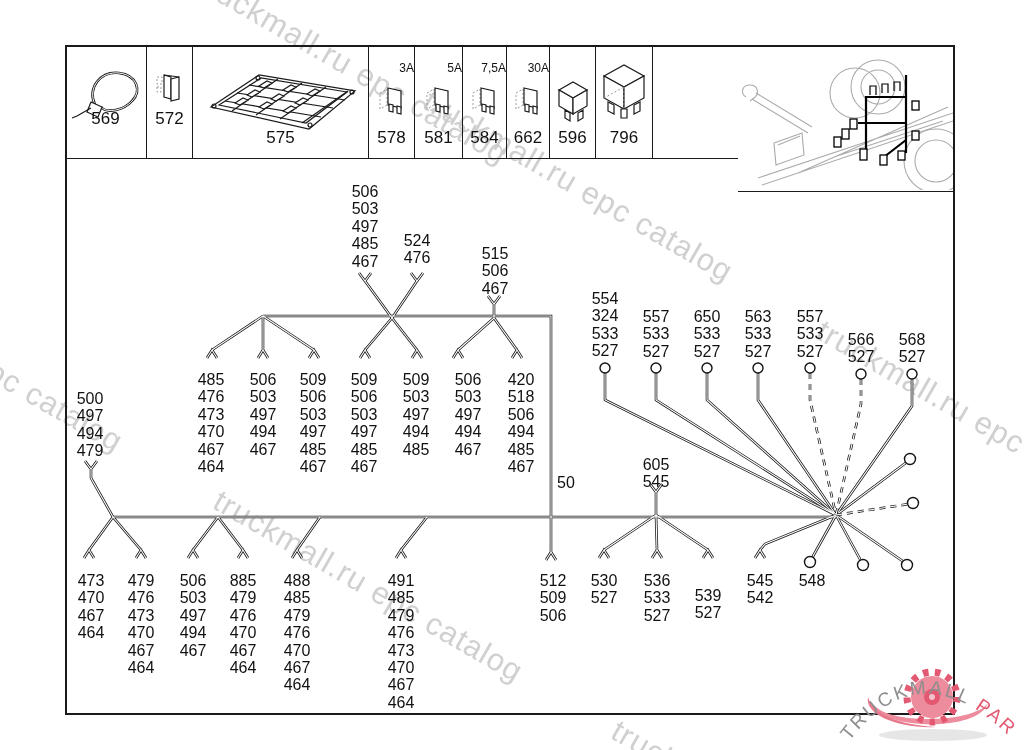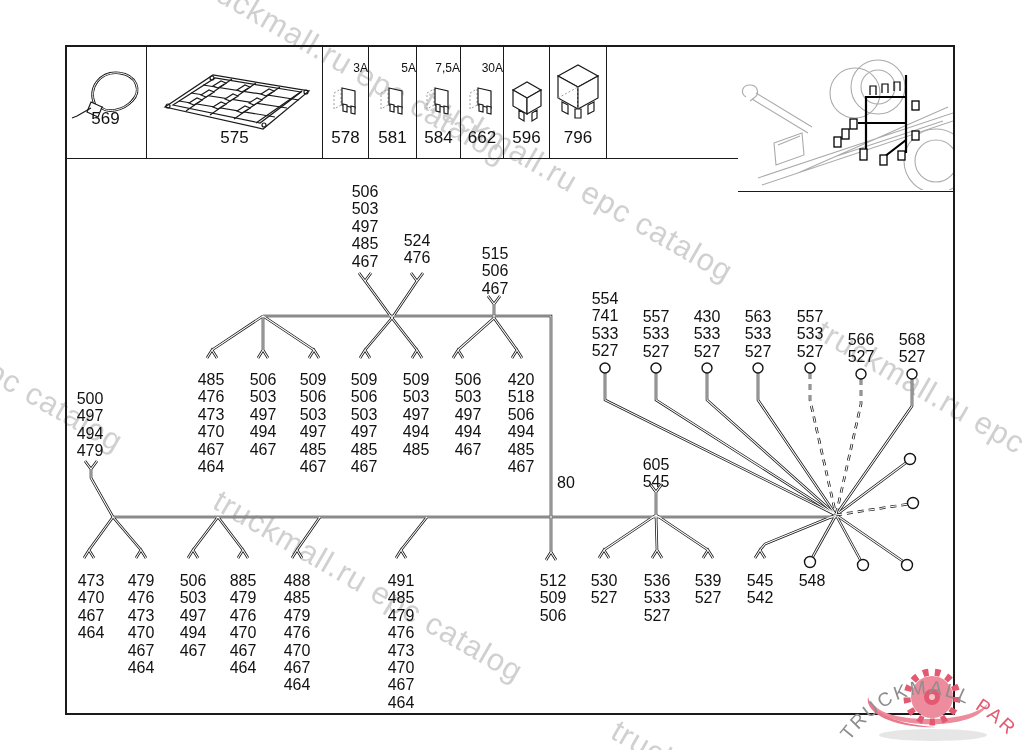--- a/index.html
+++ b/index.html
@@ -54,20 +54,31 @@
   <div class="cell" style="width:82px">
     <span class="icon-wrap" style="top:22px">
       <svg width="76" height="58" viewBox="0 0 76 58">
         <path class="thinf" style="stroke-width:2.6" d="M27,38 C19,20 33,4 51,6 C69,8 74,24 64,34 C56,43 39,47 33,40"></path>
         <path class="thin" style="stroke:#fff;stroke-width:1" d="M27,38 C19,20 33,4 51,6 C69,8 74,24 64,34 C56,43 39,47 33,40"></path>
         <path class="thinf" d="M23,35 l11,5 -4,10 -11,-5 z"></path>
         <path class="thin" d="M23,41 L9,49 M9,49 l-5,2"></path>
       </svg>
     </span>
     <div class="pnum hi">569</div>
+  </div>
+  <div class="cell" style="width:46px">
+    <span class="icon-wrap" style="top:26px">
+      <svg width="34" height="40" viewBox="0 0 34 40">
+        <path class="ghost" d="M4,6 h5 v7 h-5 z M4,16 h4 v5 h-4 z"></path>
+        <path class="thinf" d="M11,4 l7,2 v22 l-7,-2 z"></path>
+        <path class="thinf" d="M18,8 l8,-2 v22 l-8,2 z"></path>
+        <path class="thin" d="M11,4 L26,6"></path>
+      </svg>
+    </span>
+    <div class="pnum hi">572</div>
   </div>
   <div class="cell" style="width:176px">
     <span class="icon-wrap" style="top:22px">
       <svg width="176" height="64" viewBox="0 0 176 64">
         <path class="thinf" d="M18,40 L66,8 L162,24 L116,62 Z"></path>
         <path class="thin" d="M26,38 L68,11 L154,25 L113,56 Z"></path>
         <path class="thin" d="M32,34 L128,50 M44,26 L140,41 M56,18 L152,33"></path>
         <path class="thin" d="M39,44 L85,12 M63,48 L109,16 M87,52 L133,20 M109,56 L155,24"></path>
         <path class="thinf" d="M42,36 l8,-5 5,2 -8,5 z M66,40 l8,-5 5,2 -8,5 z M90,44 l8,-5 5,2 -8,5 z
                               M54,28 l8,-5 5,2 -8,5 z M78,32 l8,-5 5,2 -8,5 z M102,36 l8,-5 5,2 -8,5 z
@@ -299,31 +310,31 @@
 <div class="col" style="left:521px;top:371px">
     <div class="num">420</div>
     <div class="num">518</div>
     <div class="num">506</div>
     <div class="num">494</div>
     <div class="num">485</div>
     <div class="num">467</div>
   </div>
 <div class="col" style="left:605px;top:290px">
     <div class="num">554</div>
-    <div class="num">741</div>
+    <div class="num">324</div>
     <div class="num">533</div>
     <div class="num">527</div>
   </div>
 <div class="col" style="left:656px;top:308px">
     <div class="num">557</div>
     <div class="num">533</div>
     <div class="num">527</div>
   </div>
 <div class="col" style="left:707px;top:308px">
-    <div class="num">430</div>
+    <div class="num">650</div>
     <div class="num">533</div>
     <div class="num">527</div>
   </div>
 <div class="col" style="left:758px;top:308px">
     <div class="num">563</div>
     <div class="num">533</div>
     <div class="num">527</div>
   </div>
 <div class="col" style="left:810px;top:308px">
     <div class="num">557</div>
@@ -397,33 +408,33 @@
   </div>
 <div class="col" style="left:604px;top:572px">
     <div class="num">530</div>
     <div class="num">527</div>
   </div>
 <div class="col" style="left:657px;top:572px">
     <div class="num">536</div>
     <div class="num">533</div>
     <div class="num">527</div>
   </div>
-<div class="col" style="left:708px;top:572px">
+<div class="col" style="left:708px;top:587px">
     <div class="num">539</div>
     <div class="num">527</div>
   </div>
 <div class="col" style="left:760px;top:572px">
     <div class="num">545</div>
     <div class="num">542</div>
   </div>
 <div class="col" style="left:812px;top:572px">
     <div class="num">548</div>
   </div>
 
-<div id="bus-label">80</div>
+<div id="bus-label">50</div>
 
 <svg class="abs" id="logo" viewBox="0 0 186 105">
   <ellipse cx="95" cy="90" rx="54" ry="6" fill="#dcdcdc" opacity="0.7"></ellipse>
   <path d="M36,60 C42,84 140,88 150,58 C136,78 52,80 36,60 Z" fill="#ec8c9c"></path>
   <path d="M30,52 C26,70 62,84 98,82 C60,80 34,68 30,52 Z" fill="#e8798c"></path>
   <circle cx="94" cy="52" r="25" fill="none" stroke="#e25971" stroke-width="7" stroke-dasharray="5.5 6.5"></circle>
   <circle cx="94" cy="52" r="21" fill="#ec8c9c"></circle>
   <circle cx="94" cy="52" r="8" fill="#e25971"></circle>
   <circle cx="94" cy="52" r="3" fill="#f6c2ca"></circle>
   <defs>

